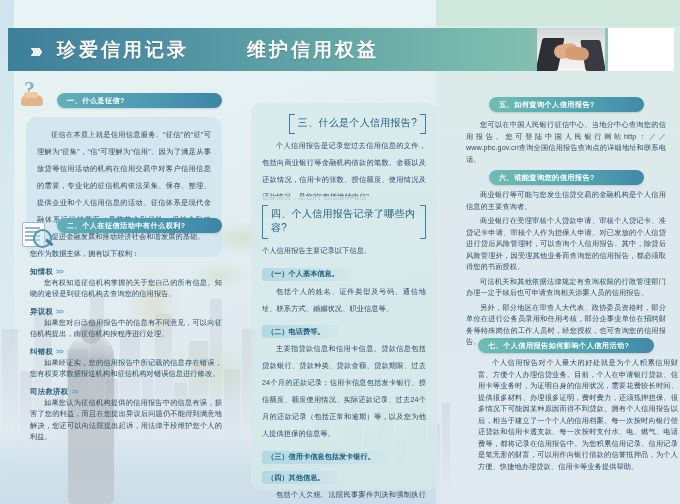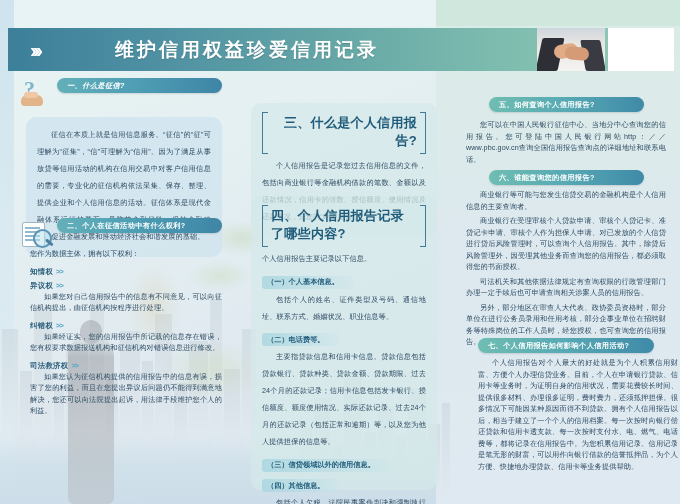--- a/index.html
+++ b/index.html
@@ -98,21 +98,21 @@
   .icon-mag .doc i{position:absolute;left:2px;display:block;height:1.6px;width:15px;background:#8fb9cf;}
   .icon-mag .lens{position:absolute;left:13px;top:8px;width:15px;height:15px;border-radius:50%;
     border:2px solid #5b93b5;background:rgba(190,225,240,.55);}
   .icon-mag .handle{position:absolute;left:25px;top:20px;width:9px;height:2.5px;background:#4a7f9e;
     transform:rotate(40deg);border-radius:2px;}
 
   .rights-label{font-size:7.4px;font-weight:bold;color:#2b5f7c;letter-spacing:.3px;}
   .rights-label em{font-style:normal;color:#5aa8c6;font-weight:bold;letter-spacing:-1px;margin-left:3px;}
 
   
-  .brk{display:inline-block;font-size:13px;font-weight:bold;color:#1f5b7a;letter-spacing:.3px;
+  .brk{display:inline-block;font-size:10px;font-weight:normal;color:#1f5b7a;letter-spacing:.3px;
     position:relative;padding:2px 9px;}
   .brk:before,.brk:after{content:"";position:absolute;top:0;width:5px;height:100%;
     border-top:1.2px solid #3f7c9c;border-bottom:1.2px solid #3f7c9c;}
   .brk:before{left:0;border-left:1.2px solid #3f7c9c;}
   .brk:after{right:0;border-right:1.2px solid #3f7c9c;}
   .brk-wrap{text-align:right;margin-bottom:5px;}
   .brk-wrap.left{text-align:left;}
 
   .subhead{display:inline-block;font-size:7.2px;font-weight:bold;color:#235f7e;
     background:linear-gradient(90deg,rgba(170,214,224,.85),rgba(200,229,235,.25));
@@ -161,39 +161,39 @@
       <i style="left: 142px; width: 8px; height: 95px;"></i>
     </div>
   <div class="ground"></div>
   <div class="person"></div>
 
   <div class="header-band">
     <div class="header-inner">
       <div class="chevs">
         <span>›››</span>
       </div>
+      <div class="h-title">珍爱信用记录</div>
       <div class="h-title second">维护信用权益</div>
-      <div class="h-title">珍爱信用记录</div>
     </div>
   </div>
   <div class="photo">
     <div class="blur"></div>
     <div class="sleeveL"></div>
       <div class="sleeveR"></div>
     <div class="handA"></div>
       <div class="handB"></div>
   </div>
   <div class="photo-white"></div>
 
   <div class="icon-q">
     <div class="qm">?</div>
       <div class="hand"></div>
   </div>
 
-  <div class="col" style="left:57px;top:78px;width:165px;font-style:italic;">
+  <div class="col" style="left:57px;top:93px;width:165px;">
     <div class="sec-head">
       <span>一、什么是征信?</span>
     </div>
   </div>
 
   <div class="col panel panel-blue" style="left:26px;top:117px;width:196px;">
     <p class="ind">征信在本质上就是信用信息服务。“征信”的“征”可理解为“征集”，“信”可理解为“信用”。因为了满足从事放贷等信用活动的机构在信用交易中对客户信用信息的需要，专业化的征信机构依法采集、保存、整理、提供企业和个人信用信息的活动。征信体系是现代金融体系运行的基石，是防范金融风险、保持金融稳定、促进金融发展和推动经济社会和谐发展的基础。</p>
   </div>
 
   <div class="icon-mag">
@@ -213,20 +213,21 @@
     </div>
   </div>
 
   <div class="col plain" style="left:30px;top:248px;width:192px;">
     <p>您作为数据主体，拥有以下权利：</p>
 
     <div style="height:4px"></div>
     <div class="rights-label">
       <span>知情权</span><em>&gt;&gt;</em>
     </div>
+    <p class="ind">您有权知道征信机构掌握的关于您自己的所有信息。知晓的途径是到征信机构去查询您的信用报告。</p>
 
     <div style="height:4px"></div>
     <div class="rights-label">
       <span>异议权</span><em>&gt;&gt;</em>
     </div>
     <p class="ind">如果您对自己信用报告中的信息有不同意见，可以向征信机构提出，由征信机构按程序进行处理。</p>
 
     <div style="height:4px"></div>
     <div class="rights-label">
       <span>纠错权</span><em>&gt;&gt;</em>
@@ -237,36 +238,36 @@
     <div class="rights-label">
       <span>司法救济权</span><em>&gt;&gt;</em>
     </div>
     <p class="ind">如果您认为征信机构提供的信用报告中的信息有误，损害了您的利益，而且在您提出异议后问题仍不能得到满意地解决，您还可以向法院提出起诉，用法律手段维护您个人的利益。</p>
   </div>
 
   <div class="col panel panel-mint" style="left:251px;top:103px;width:186px;">
     <div class="brk-wrap">
       <span class="brk">三、什么是个人信用报告?</span>
     </div>
-    <p class="ind">个人信用报告是记录您过去信用信息的文件，包括向商业银行等金融机构借款的笔数、金额以及还款情况，信用卡的张数、授信额度、使用情况及还款情况，是您的“经济身份证”。</p>
+    <p class="ind">个人信用报告是记录您过去信用信息的文件，包括向商业银行等金融机构借款的笔数、金额以及还款情况，信用卡的张数、授信额度、使用情况及还款情况，是您的“包括缴纳电信”。</p>
   </div>
 
   <div class="col panel panel-mint" style="left:251px;top:196px;width:186px;height:294px;">
     <div class="brk-wrap left">
       <span class="brk">四、个人信用报告记录了哪些内容?</span>
     </div>
     <p>个人信用报告主要记录以下信息。</p>
 
     <div class="subhead">（一）个人基本信息。</div>
     <p class="ind">包括个人的姓名、证件类型及号码、通信地址、联系方式、婚姻状况、职业信息等。</p>
 
     <div class="subhead">（二）电话费等。</div>
     <p class="ind">主要指贷款信息和信用卡信息。贷款信息包括贷款银行、贷款种类、贷款金额、贷款期限、过去24个月的还款记录；信用卡信息包括发卡银行、授信额度、额度使用情况、实际还款记录、过去24个月的还款记录（包括正常和逾期）等，以及您为他人提供担保的信息等。</p>
 
-    <div class="subhead">（三）信贷领域以外的信用信息。</div>
+    <div class="subhead">（三）信用卡信息包括发卡银行。</div>
 
     <div class="subhead">（四）其他信息。</div>
     <p class="ind">包括个人欠税、法院民事案件判决和强制执行信息等。</p>
 
     <div class="subhead">（五）信用报告查询记录。</div>
     <p class="ind">记录什么人在什么时间因什么原因查询了您的信用记录。</p>
   </div>
 
   <div class="col" style="left:489px;top:97px;width:155px;">
     <div class="sec-head greenish">

